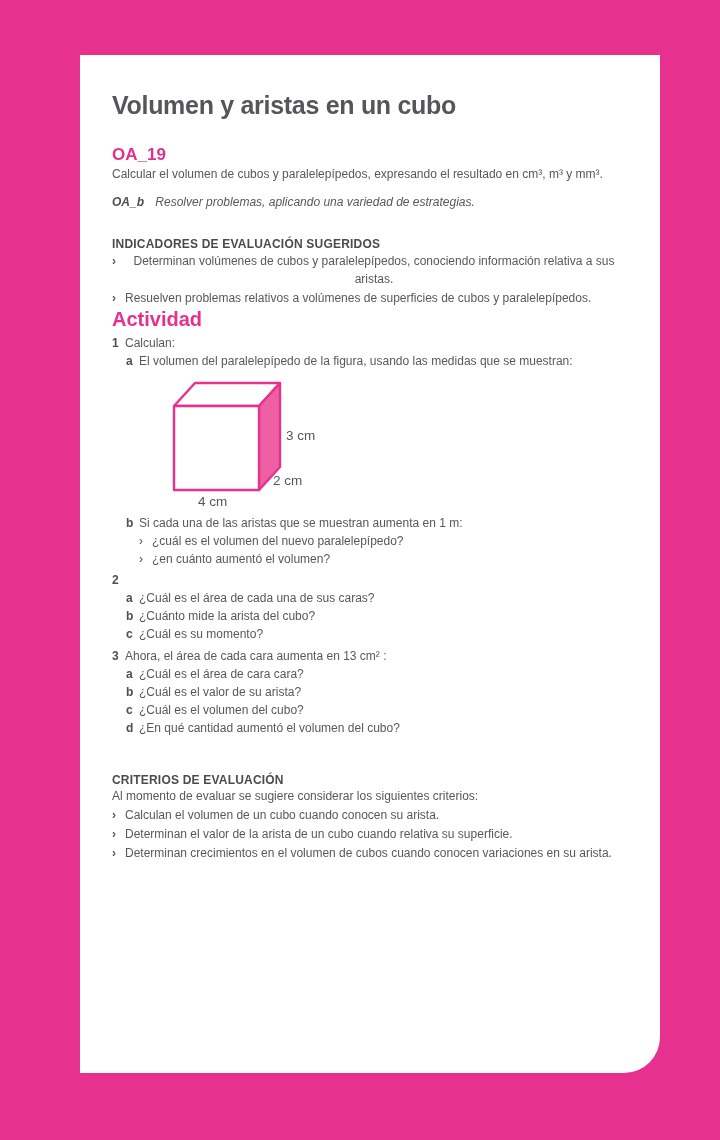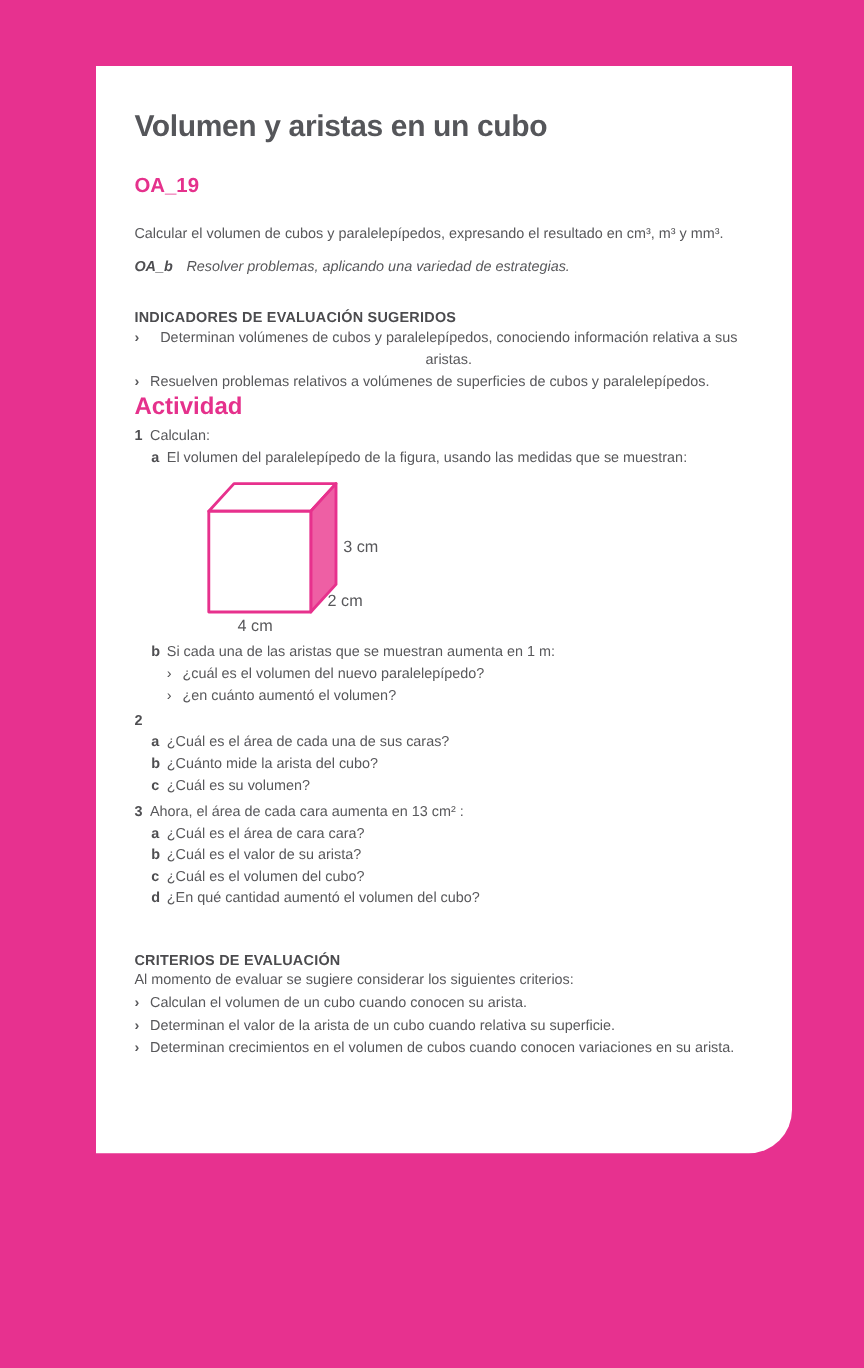--- a/index.html
+++ b/index.html
@@ -5,39 +5,39 @@
   * { margin: 0; padding: 0; box-sizing: border-box; }
   html, body { width: 720px; height: 1140px; overflow: hidden; }
   body {
     background: #e7318f;
     font-family: "Liberation Sans", "DejaVu Sans", sans-serif;
     color: #58585b;
   }
   .card {
     position: absolute;
     left: 80px; top: 55px;
-    width: 580px; height: 906px;
+    width: 580px; height: 1018px;
     background: #ffffff;
     border-bottom-right-radius: 36px;
     padding: 36px 24px 0 32px;
   }
   .page-title {
     font-size: 25px;
     font-weight: bold;
     color: #55565a;
     letter-spacing: -0.3px;
   }
   .accent { color: #e5318c; }
   .oa-heading {
     margin-top: 25px;
     font-size: 17px;
     font-weight: bold;
   }
   .body-text { font-size: 12px; line-height: 18.5px; color: #58585b; }
-  .oa-desc { margin-top: 20px; }
+  .oa-desc { margin-top: 0; }
   .oab-row { margin-top: 9px; font-style: italic; }
   .oab-label {
     display: inline-block;
     min-width: 40px;
     font-weight: bold;
     color: #4e4e51;
   }
   .small-heading {
     font-size: 12px;
     font-weight: bold;
@@ -133,21 +133,21 @@
   <div class="body-text row lvl2">
     <span class="m">a</span>
     <span>¿Cuál es el área de cada una de sus caras?</span>
   </div>
   <div class="body-text row lvl2">
     <span class="m">b</span>
     <span>¿Cuánto mide la arista del cubo?</span>
   </div>
   <div class="body-text row lvl2">
     <span class="m">c</span>
-    <span>¿Cuál es su volumen?</span>
+    <span>¿Cuál es su momento?</span>
   </div>
 
   <div class="body-text row lvl1 gap-sm">
     <span class="m">3</span>
     <span>Ahora, el área de cada cara aumenta en 13 cm² :</span>
   </div>
   <div class="body-text row lvl2">
     <span class="m">a</span>
     <span>¿Cuál es el área de cara cara?</span>
   </div>

